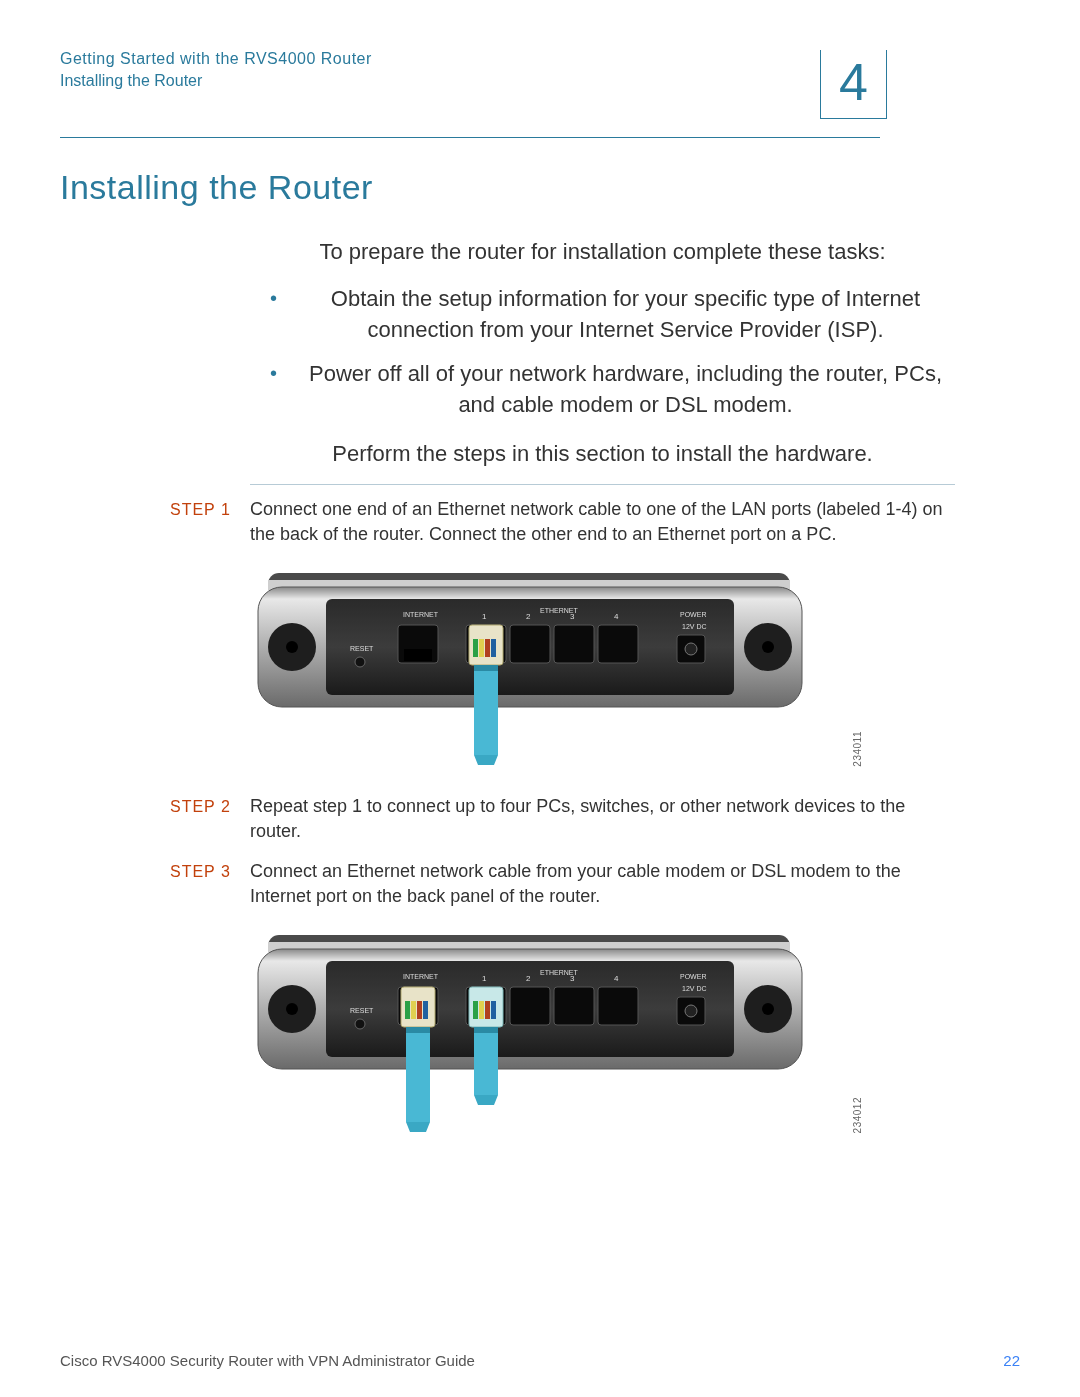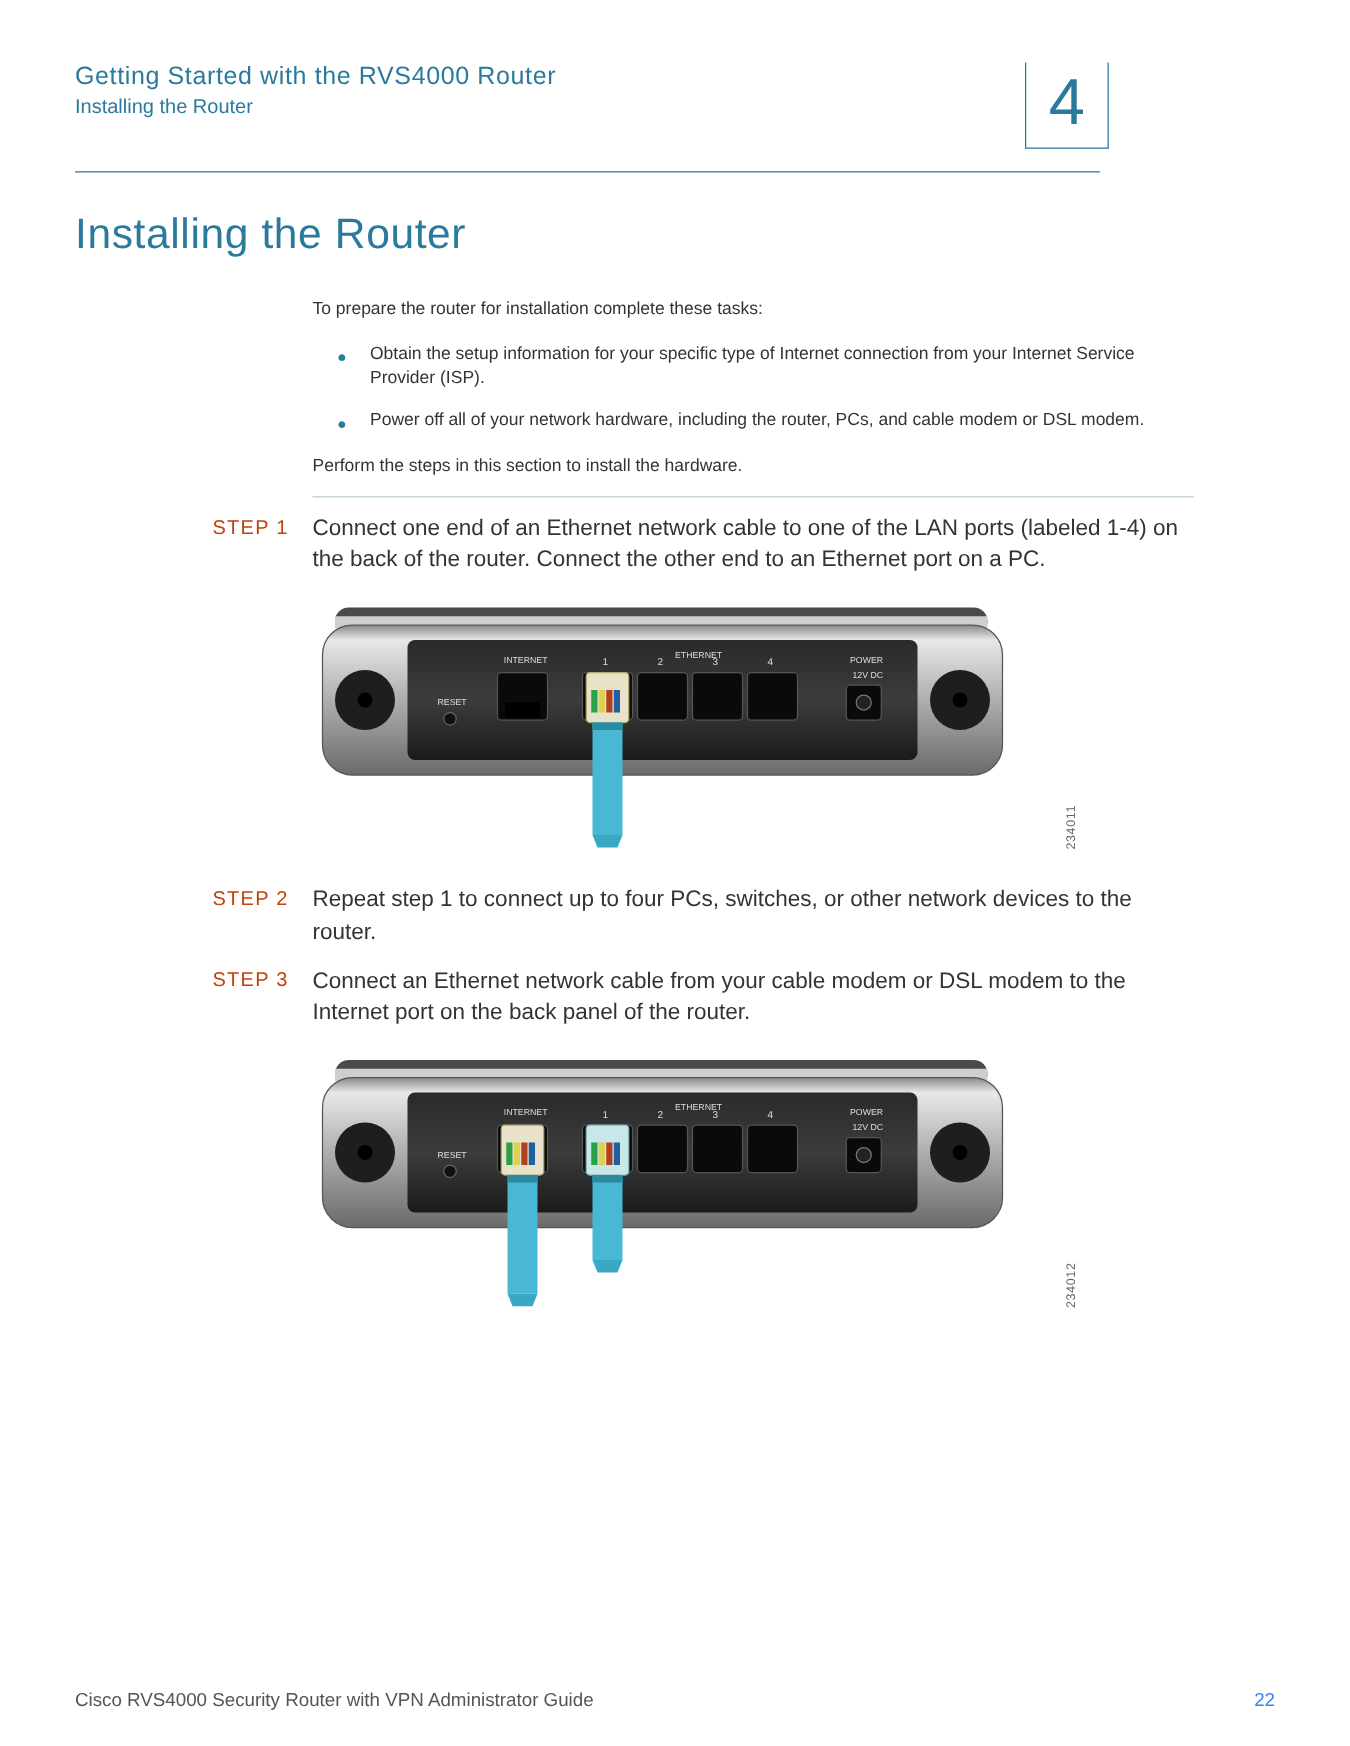--- a/index.html
+++ b/index.html
@@ -22,21 +22,21 @@
   .header-row {
     display: flex;
     justify-content: space-between;
     align-items: flex-start;
   }
   .header-left {
     flex: 1;
   }
   .chapter-title {
     color: #2a7a9c;
-    font-size: 20px;
+    font-size: 16px;
     font-weight: 500;
     letter-spacing: 0.5px;
     margin: 0 0 4px 0;
   }
   .breadcrumb {
     color: #2a7a9c;
     font-size: 16px;
     margin: 0;
   }
   .chapter-box {
@@ -58,23 +58,24 @@
   .section-title {
     color: #2a7a9c;
     font-size: 34px;
     font-weight: 400;
     margin: 30px 0 30px 0;
     letter-spacing: 0.5px;
   }
   .content-block {
     margin-left: 190px;
     width: 705px;
-    font-size: 14px;
+    font-size: 22px;
     line-height: 1.4;
     color: #333;
+    text-align: center;
   }
   .intro-text { margin-bottom: 16px; }
   ul.tasks {
     list-style: none;
     padding-left: 40px;
     margin: 0 0 18px 0;
   }
   ul.tasks li {
     position: relative;
     margin-bottom: 14px;

